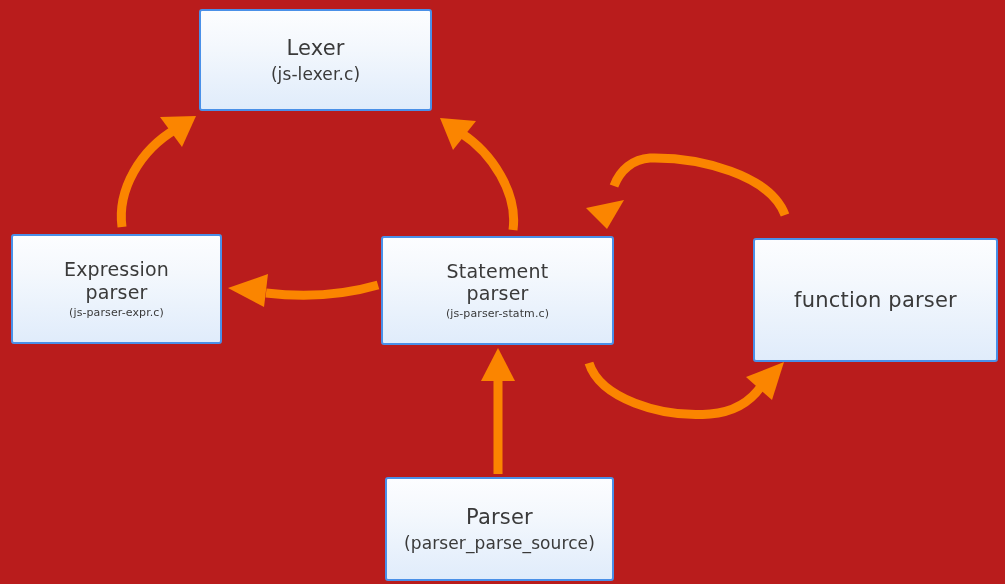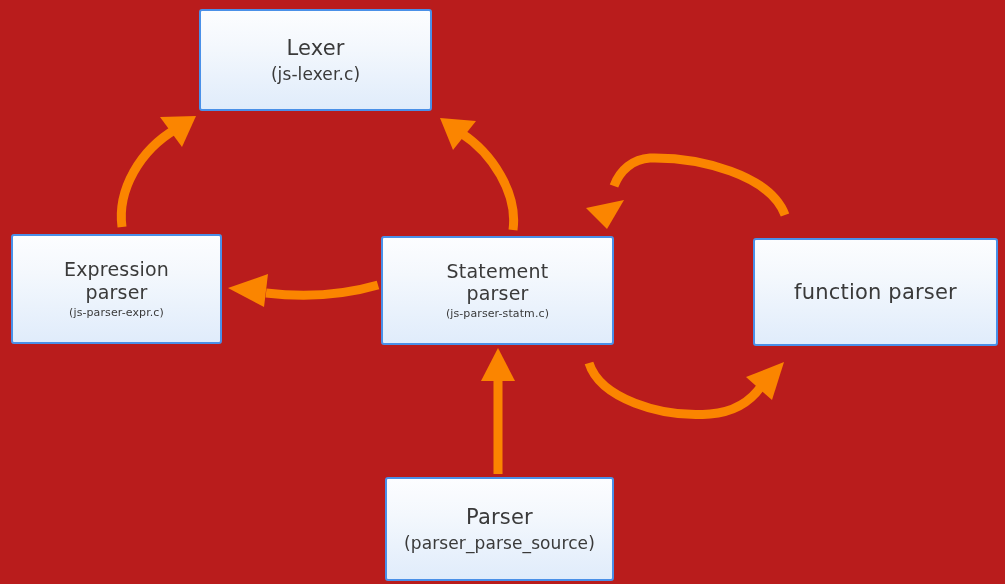--- a/index.html
+++ b/index.html
@@ -109,21 +109,21 @@
 parser</div>
     <div class="sub">(js-parser-expr.c)</div>
   </div>
 
   <div class="node small" style="left:381px; top:236px; width:233px; height:109px;">
     <div class="title">Statement
 parser</div>
     <div class="sub">(js-parser-statm.c)</div>
   </div>
 
-  <div class="node" style="left:753px; top:238px; width:245px; height:108px;">
+  <div class="node" style="left:753px; top:238px; width:245px; height:124px;">
     <div class="title">function parser</div>
   </div>
 
   <div class="node" style="left:385px; top:477px; width:229px; height:104px;">
     <div class="title">Parser</div>
     <div class="sub">(parser_parse_source)</div>
   </div>
 
 </div>
 

